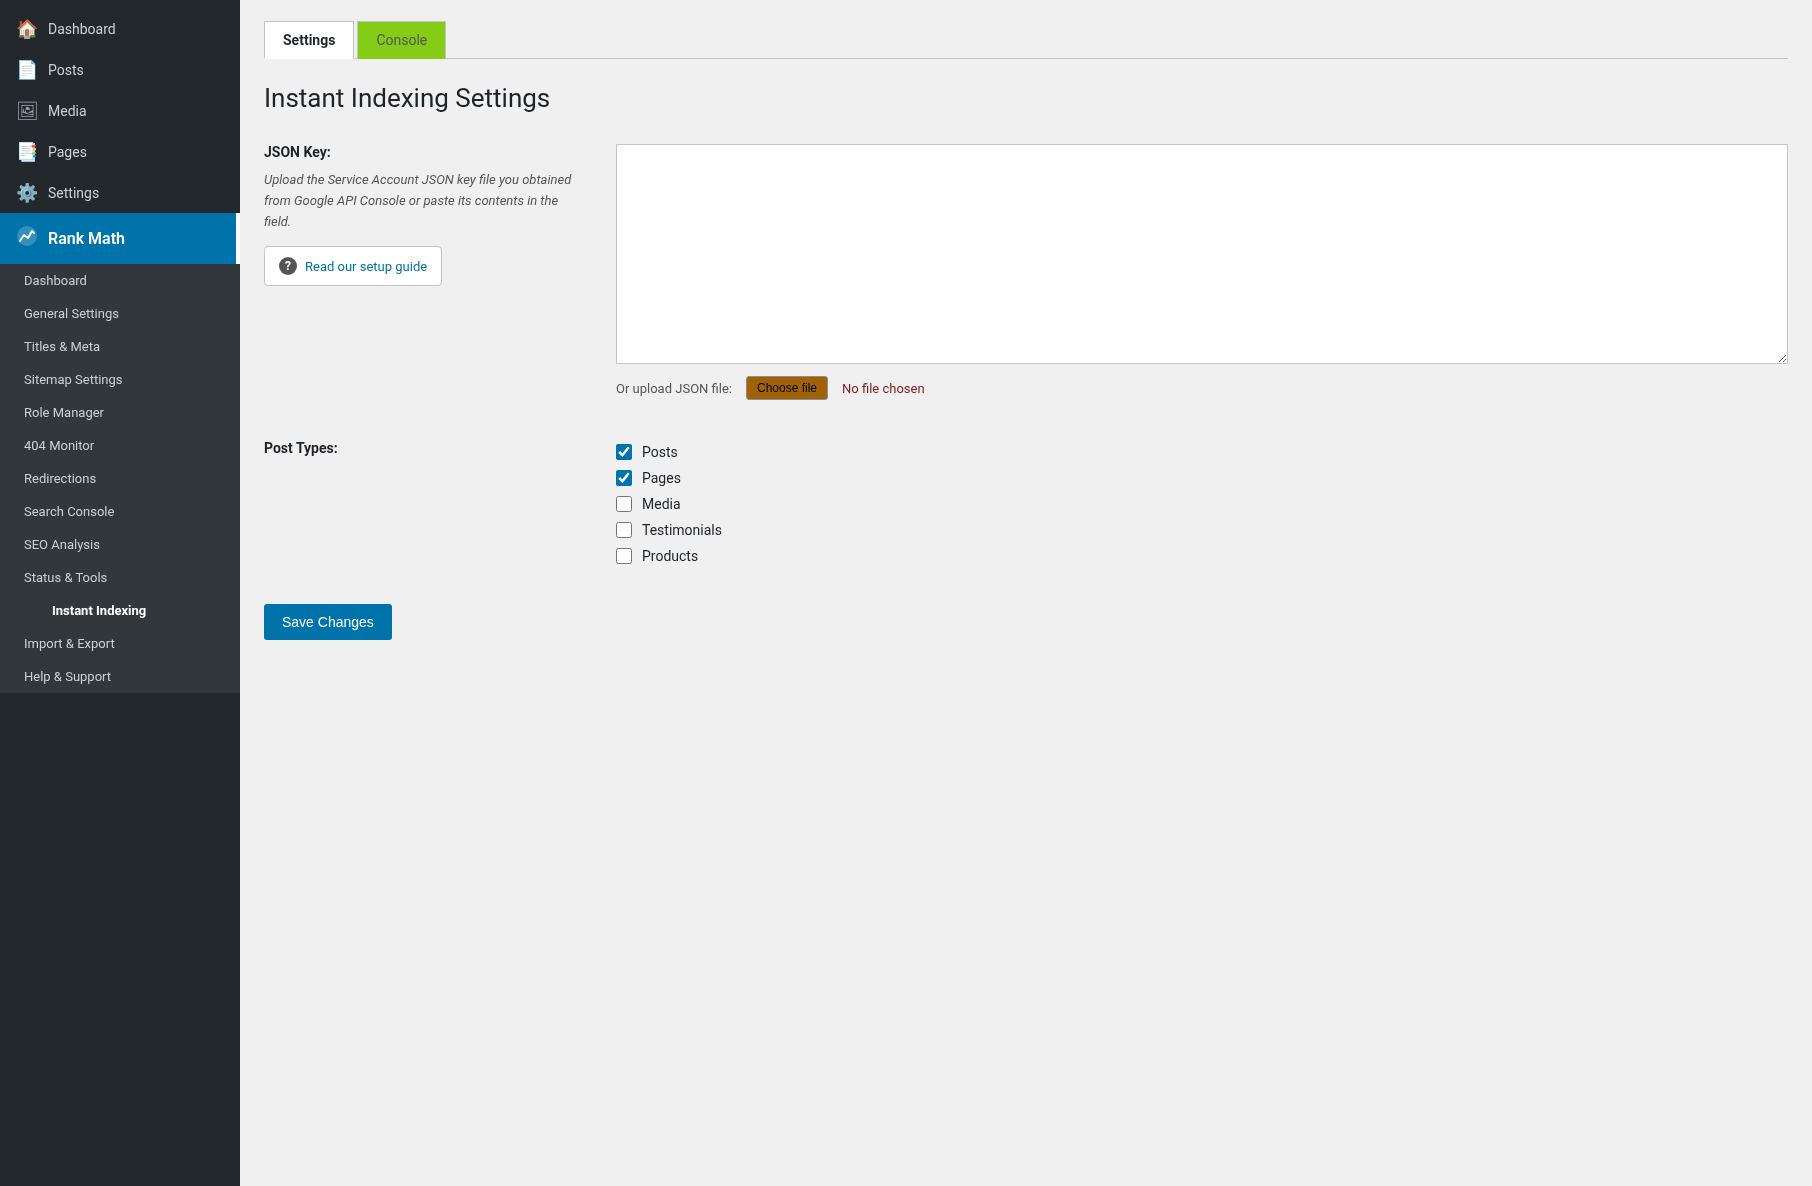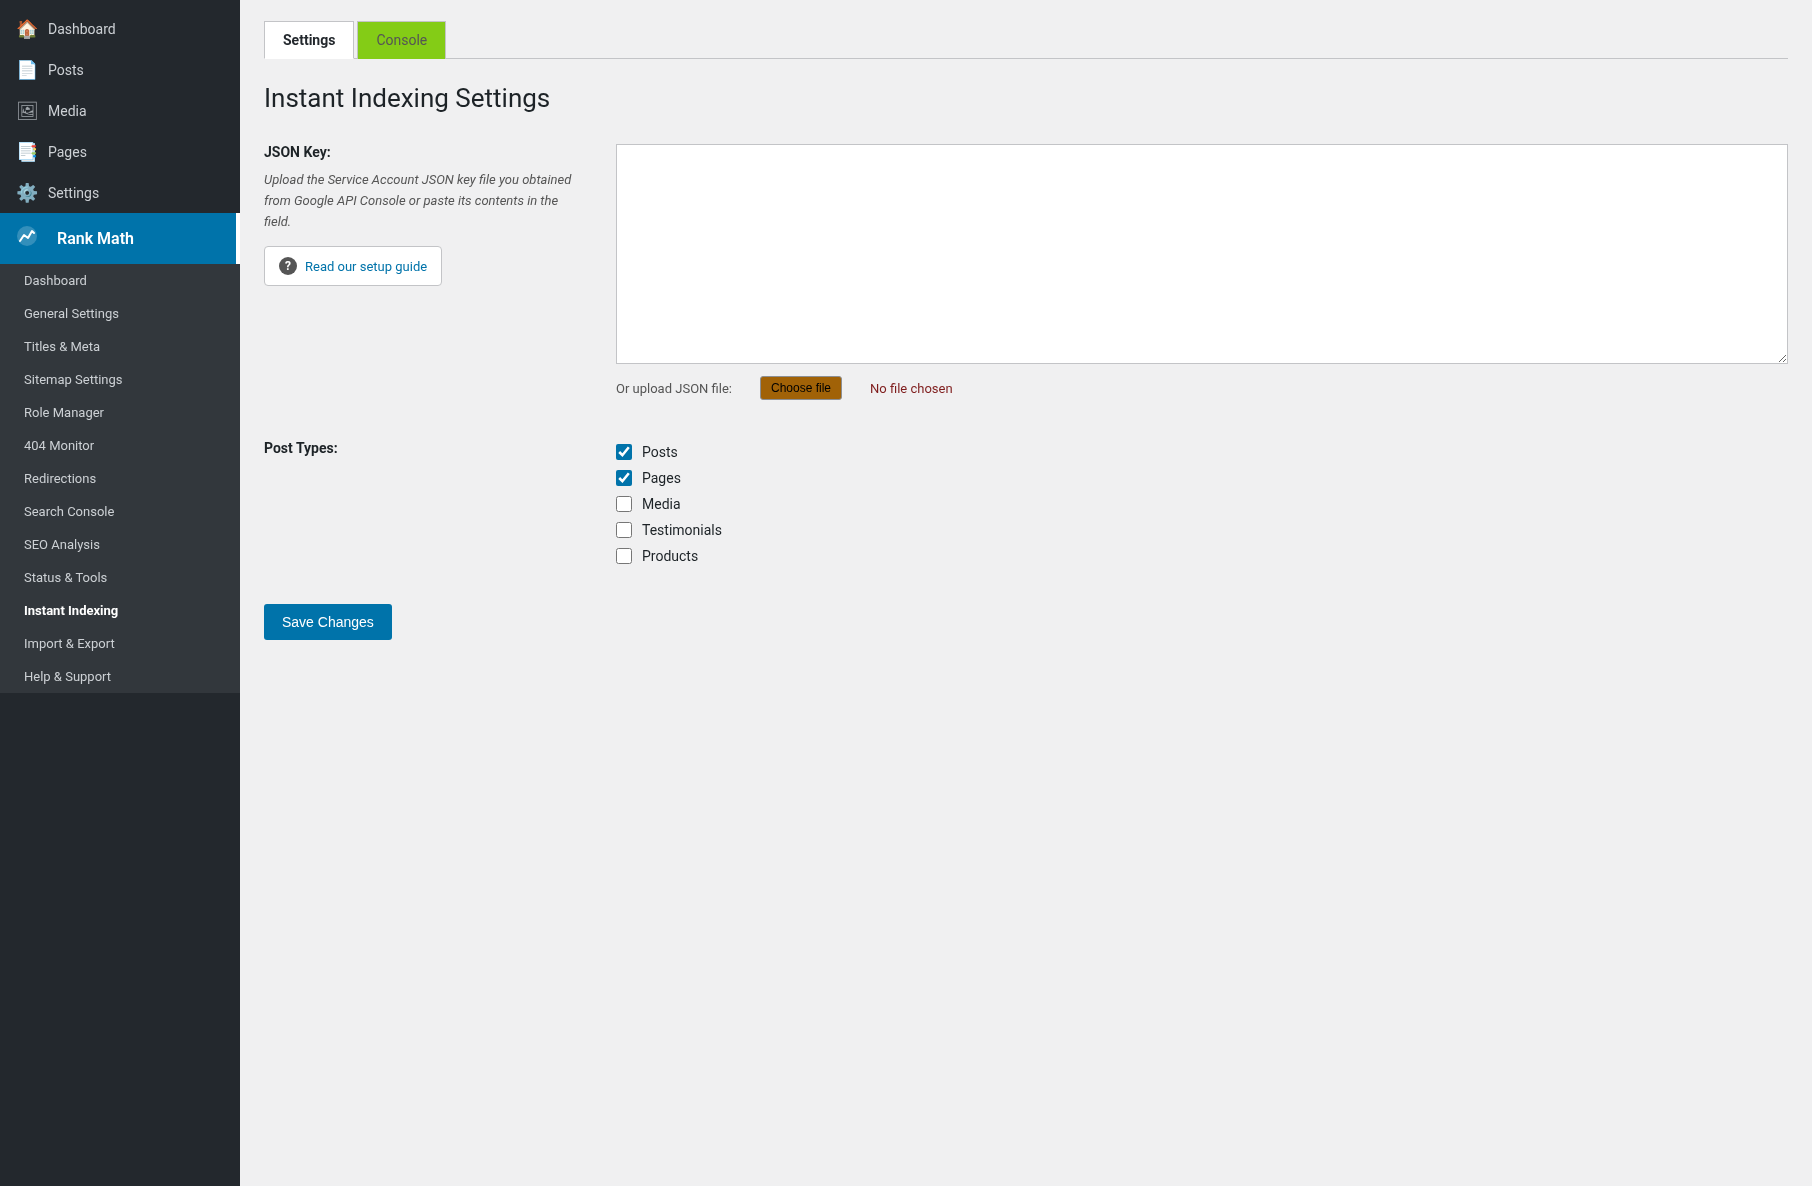--- a/index.html
+++ b/index.html
@@ -34,21 +34,21 @@
       text-align: center;
       color: #a0a5aa;
     }
 
     
     .sidebar-rank-math {
       background: #0073aa;
       color: #fff !important;
       display: flex;
       align-items: center;
-      gap: 19px;
+      gap: 10px;
       padding: 12px 16px;
       cursor: pointer;
       position: relative;
     }
     .sidebar-rank-math .icon { font-size: 20px; color: #fff; }
     .sidebar-rank-math .label { font-size: 16px; font-weight: 600; color: #fff; }
     .sidebar-rank-math::after {
       content: '';
       position: absolute;
       right: 0;
@@ -58,21 +58,21 @@
     }
 
     
     .submenu { background: #32373c; }
     .submenu-item {
       padding: 9px 16px 9px 24px;
       color: #ccd0d4;
       cursor: pointer;
       font-size: 13px;
     }
-    .submenu-item.active { color: #fff; font-weight: 700; }
+    .submenu-item.active { color: #fff; font-weight: 700; margin-left: 28px; }
 
     
     #main {
       flex: 1;
       background: #f0f0f1;
       padding: 0;
     }
 
     .content-area {
       background: #f0f0f1;
@@ -182,21 +182,21 @@
       font-size: 13px;
       padding: 8px;
       font-family: monospace;
       display: block;
     }
 
     .file-upload-row {
       margin-top: 12px;
       display: flex;
       align-items: center;
-      gap: 28px;
+      gap: 14px;
       font-size: 13px;
       color: #555;
     }
     .choose-file-btn {
       border: 1px solid #8c8f94;
       background: #a16207;
       padding: 4px 10px;
       border-radius: 3px;
       font-size: 12px;
       cursor: pointer;

